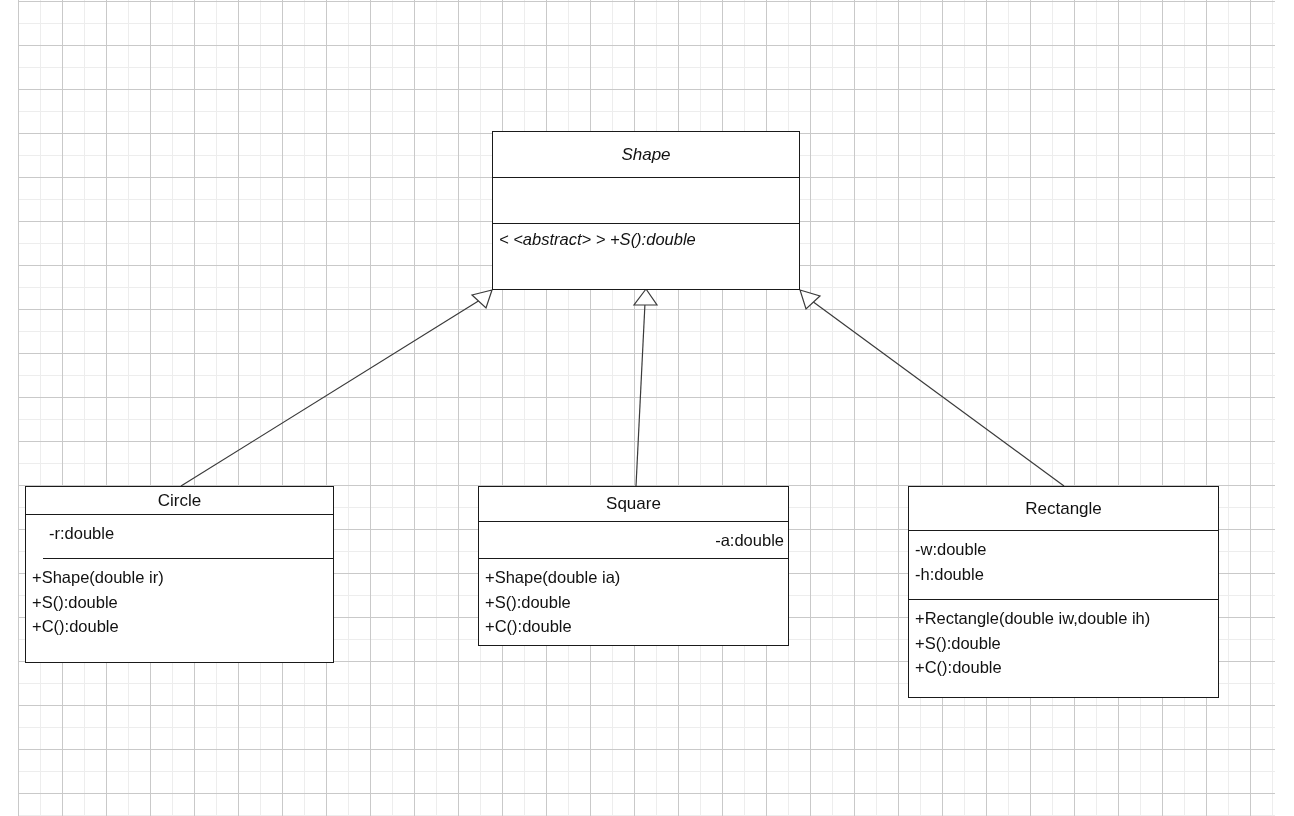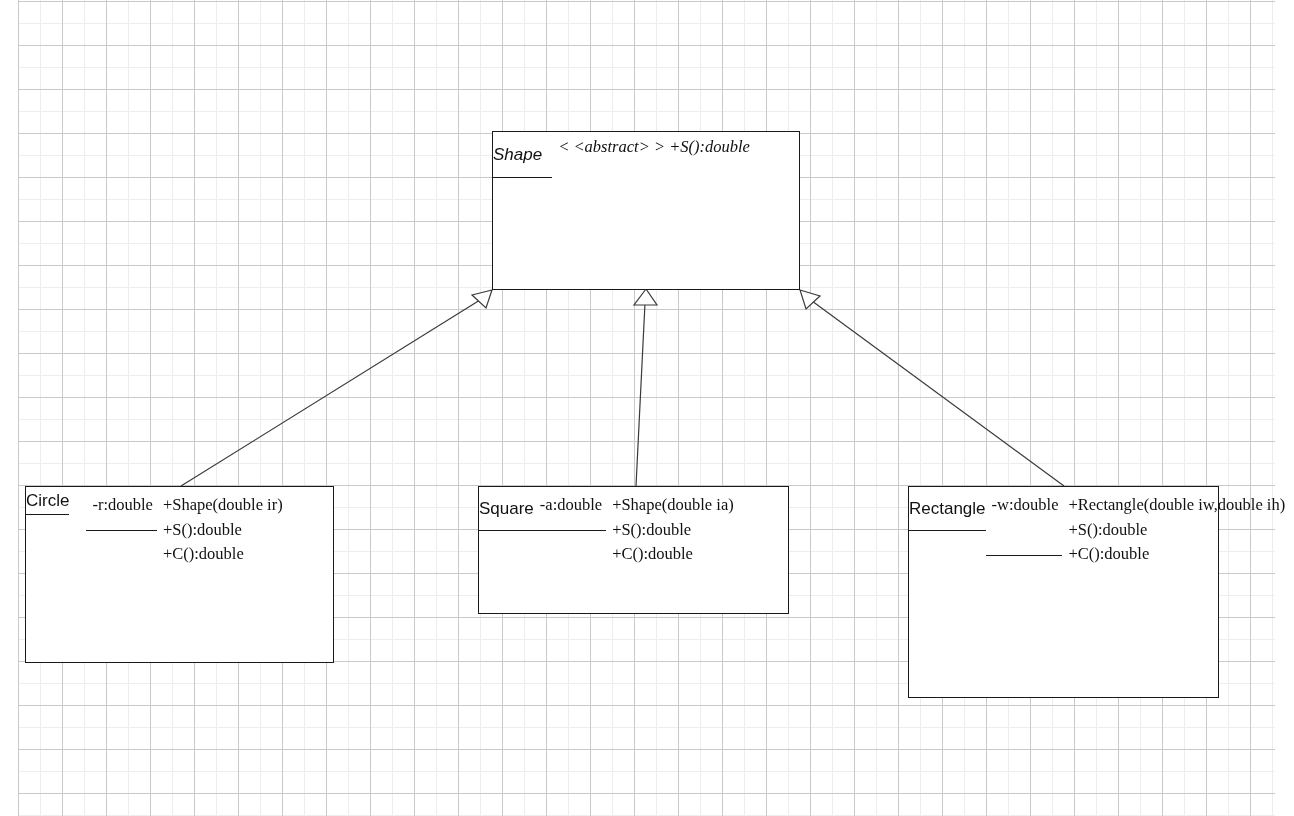--- a/index.html
+++ b/index.html
@@ -52,21 +52,21 @@
     pointer-events: none;
   }
 
   
   .uml-class {
     position: absolute;
     background: #ffffff;
     border: 1.6px solid #1a1a1a;
     box-sizing: border-box;
     display: flex;
-    flex-direction: row;
+    flex-direction: column;
   }
 
   .uml-title {
     text-align: center;
     font-size: 17px;
     color: #111111;
     line-height: 1;
     box-sizing: border-box;
     display: flex;
     align-items: center;
@@ -82,40 +82,39 @@
   }
 
   .uml-compartment.with-rule {
     border-bottom: 1.6px solid #1a1a1a;
   }
 
   .uml-row {
     white-space: nowrap;
     line-height: 24.6px;
     color: #111111;
-    font-family: Liberation Serif, serif;
   }
 
   
   .abstract .uml-title,
   .abstract .uml-row {
     font-style: italic;
   }
 
   
   #class-shape      { left: 492px; top: 131px;  width: 308px; height: 159px; }
   #class-shape .uml-title { height: 46px; }
   #class-shape .uml-attrs { height: 46px; }
   #class-shape .uml-ops   { height: 63px; padding-top: 3px; }
 
   #class-circle     { left: 25px;  top: 486px; width: 309px; height: 177px; }
   #class-circle .uml-title { height: 28px; }
   #class-circle .uml-attrs { height: 44px; margin-left: 17px; }
 
-  #class-square     { left: 478px; top: 486px; width: 311px; height: 128px; }
+  #class-square     { left: 478px; top: 486px; width: 311px; height: 160px; }
   #class-square .uml-title { height: 44px; }
   #class-square .uml-attrs { height: 44px; text-align: right; }
 
   #class-rectangle  { left: 908px; top: 486px; width: 311px; height: 212px; }
   #class-rectangle .uml-title { height: 44px; }
   #class-rectangle .uml-attrs { height: 69px; }
 </style>
 </head>
 <body>
 
@@ -170,20 +169,21 @@
       <div class="uml-row">+Shape(double ia)</div>
       <div class="uml-row">+S():double</div>
       <div class="uml-row">+C():double</div>
     </div>
   </div>
 
   <div class="uml-class" id="class-rectangle">
     <div class="uml-title">Rectangle</div>
     <div class="uml-compartment uml-attrs with-rule">
       <div class="uml-row">-w:double</div>
+      <div class="uml-row">-h:double</div>
     </div>
     <div class="uml-compartment uml-ops">
       <div class="uml-row">+Rectangle(double iw,double ih)</div>
       <div class="uml-row">+S():double</div>
       <div class="uml-row">+C():double</div>
     </div>
   </div>
 
 </div>
 

